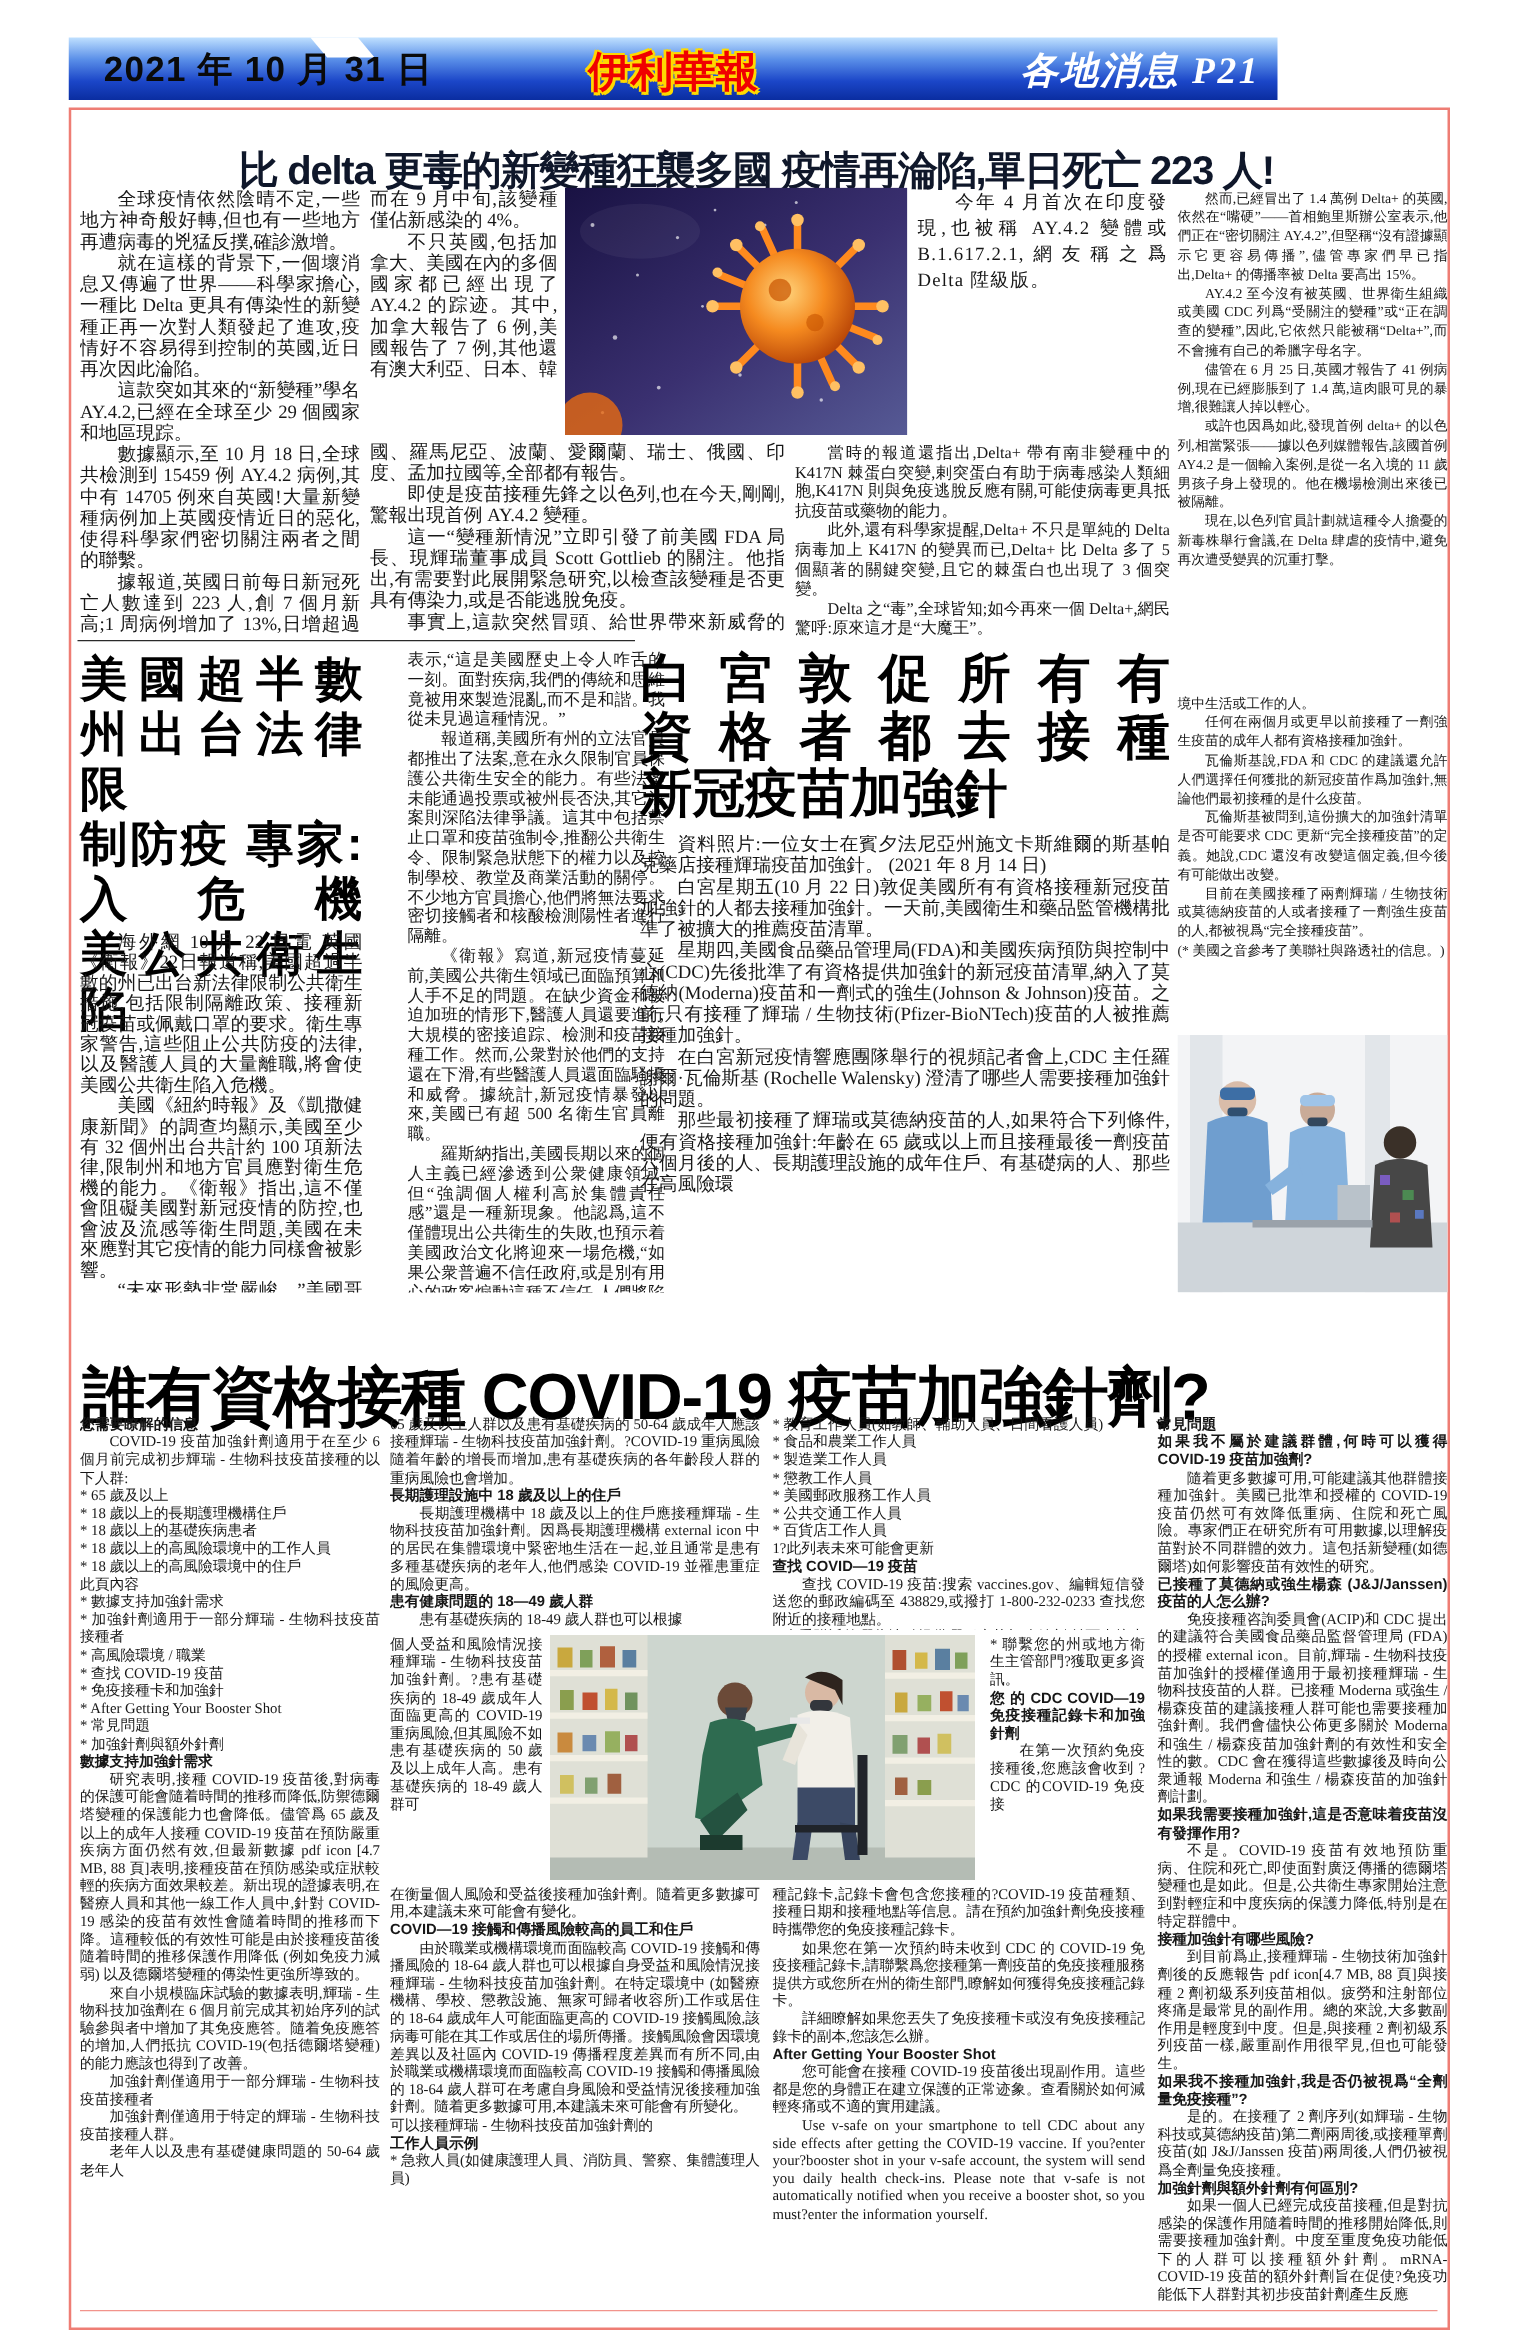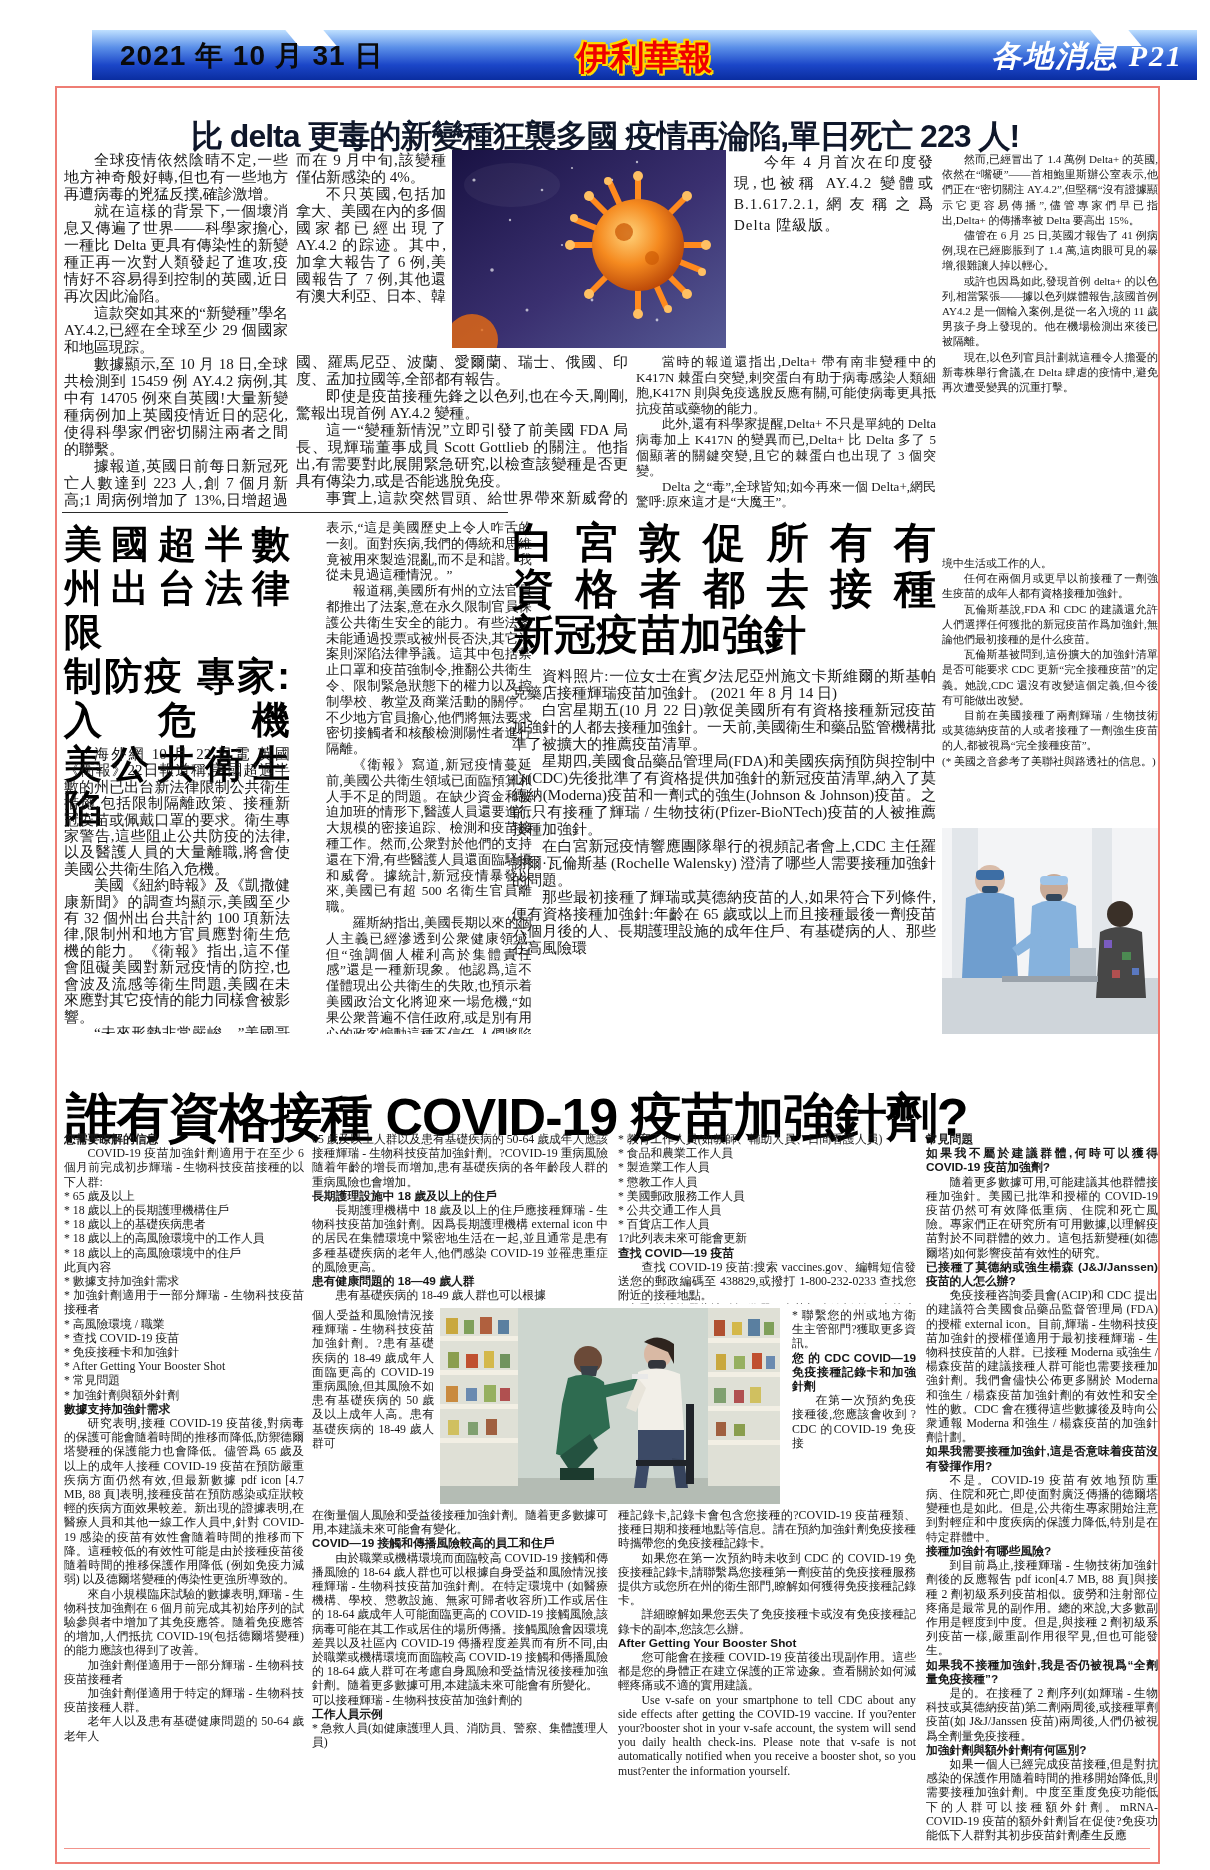--- a/index.html
+++ b/index.html
@@ -1,20 +1,20 @@
 <!DOCTYPE html>
 <html><head>
 <meta charset="utf-8">
 <style>
   html,body{margin:0;padding:0;background:#fff;}
   .page{position:relative;width:1210px;height:1870px;background:#fff;overflow:hidden;
         font-family:"Liberation Serif","DejaVu Serif",serif;color:#171717;}
-  .topbar{position:absolute;left:55px;top:30px;width:1105px;height:50px;
+  .topbar{position:absolute;left:55px;top:30px;width:967px;height:50px;
           background:linear-gradient(180deg,#bfe0ff 0%,#5a8fe8 35%,#1b46c8 70%,#0a2da0 100%);
-          display:flex;align-items:center;margin-left:37px;}
+          display:flex;align-items:center;}
   .topbar .notch{position:absolute;top:0;width:38px;height:16px;background:#fff;}
   .notch.n1{left:200px;transform:skewX(40deg);}
   .notch.n2{left:1005px;transform:skewX(40deg);}
   .masthead-date{position:absolute;left:28px;top:7px;font-family:"Liberation Sans","DejaVu Sans",sans-serif;
           font-weight:bold;font-size:28px;color:#0a0a0a;letter-spacing:1px;}
   .masthead-brand{position:absolute;left:0;right:0;text-align:center;top:5px;
           font-family:"Liberation Sans","DejaVu Sans",sans-serif;font-weight:900;font-size:34px;color:#f00000;
           text-shadow:-2px 0 0 #ffd900,2px 0 0 #ffd900,0 -2px 0 #ffd900,0 2px 0 #ffd900,2px 2px 0 #ffd900,-2px -2px 0 #ffd900;}
   .masthead-section{position:absolute;right:14px;top:6px;font-style:italic;font-size:30px;color:#ffffff;
           font-family:"Liberation Serif","DejaVu Serif",serif;font-weight:bold;letter-spacing:2px;}
@@ -151,20 +151,21 @@
     </div>
 
   <div class="txt" style="left:636px;top:354px;width:300px;height:160px;font-size:13px;line-height:15.6px;">
       <div class="blk-p">當時的報道還指出,Delta+ 帶有南非變種中的 K417N 棘蛋白突變,剌突蛋白有助于病毒感染人類細胞,K417N 則與免疫逃脫反應有關,可能使病毒更具抵抗疫苗或藥物的能力。</div>
       <div class="blk-p">此外,還有科學家提醒,Delta+ 不只是單純的 Delta 病毒加上 K417N 的變異而已,Delta+ 比 Delta 多了 5 個顯著的關鍵突變,且它的棘蛋白也出現了 3 個突變。</div>
       <div class="blk-p">Delta 之“毒”,全球皆知;如今再來一個 Delta+,網民驚呼:原來這才是“大魔王”。</div>
     </div>
 
   <div class="txt sm" style="left:942px;top:152px;width:216px;height:398px;">
       <div class="blk-p">然而,已經冒出了 1.4 萬例 Delta+ 的英國,依然在“嘴硬”——首相鮑里斯辦公室表示,他們正在“密切關注 AY.4.2”,但堅稱“沒有證據顯示它更容易傳播”,儘管專家們早已指出,Delta+ 的傳播率被 Delta 要高出 15%。</div>
+      <div class="blk-p">AY.4.2 至今沒有被英國、世界衛生組織或美國 CDC 列爲“受關注的變種”或“正在調查的變種”,因此,它依然只能被稱“Delta+”,而不會擁有自己的希臘字母名字。</div>
       <div class="blk-p">儘管在 6 月 25 日,英國才報告了 41 例病例,現在已經膨脹到了 1.4 萬,這肉眼可見的暴增,很難讓人掉以輕心。</div>
       <div class="blk-p">或許也因爲如此,發現首例 delta+ 的以色列,相當緊張——據以色列媒體報告,該國首例 AY4.2 是一個輸入案例,是從一名入境的 11 歲男孩子身上發現的。他在機場檢測出來後已被隔離。</div>
       <div class="blk-p">現在,以色列官員計劃就這種令人擔憂的新毒株舉行會議,在 Delta 肆虐的疫情中,避免再次遭受變異的沉重打擊。</div>
     </div>
 
   <div class="rule" style="left:62px;top:512px;width:446px;"></div>
 
   <div class="bighead hl-last-left" style="left:64px;top:522px;width:226px;font-size:38px;line-height:44px;">
       <div class="hl-line">美國超半數</div>
       <div class="hl-line">州出台法律限</div>

